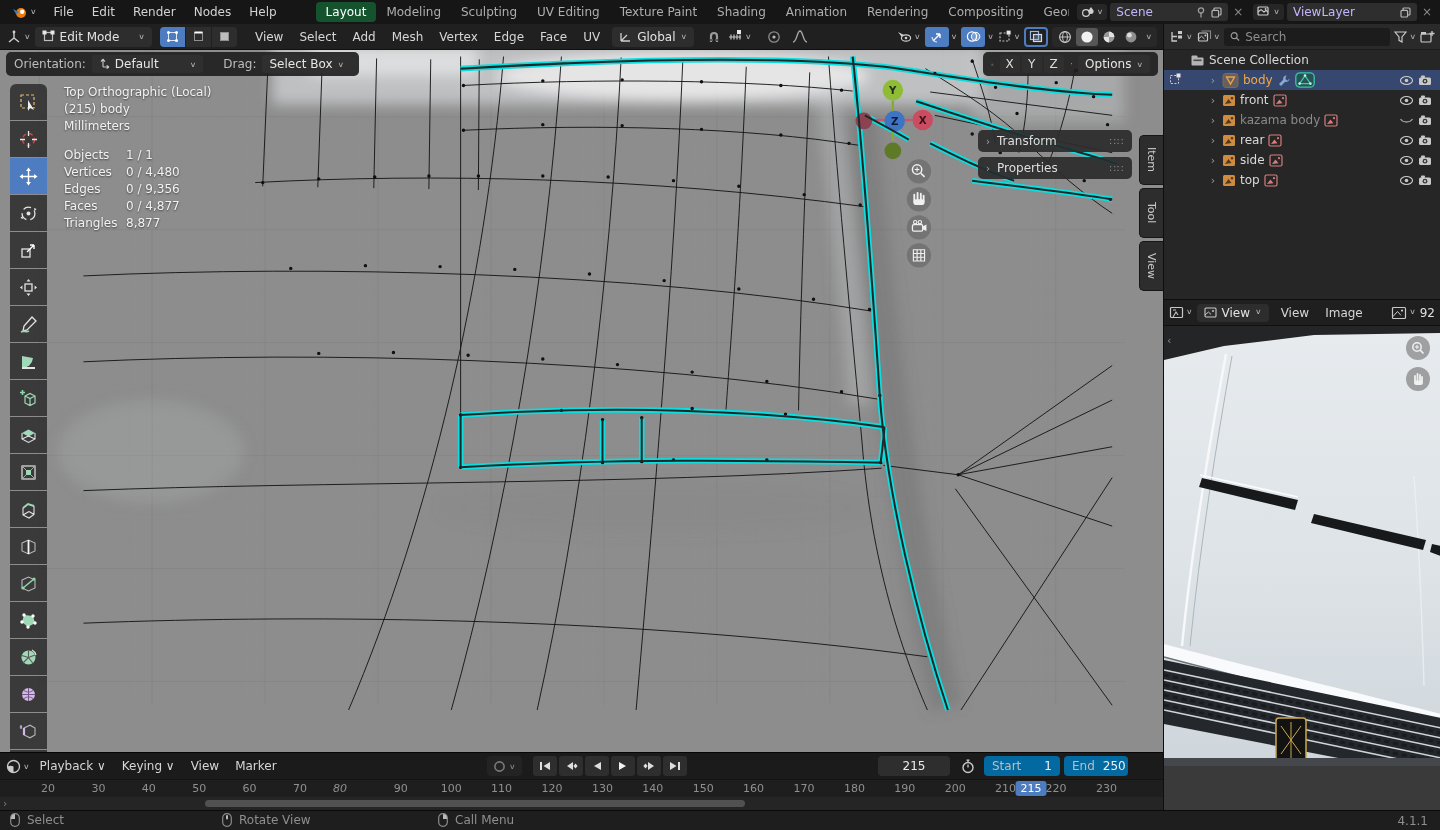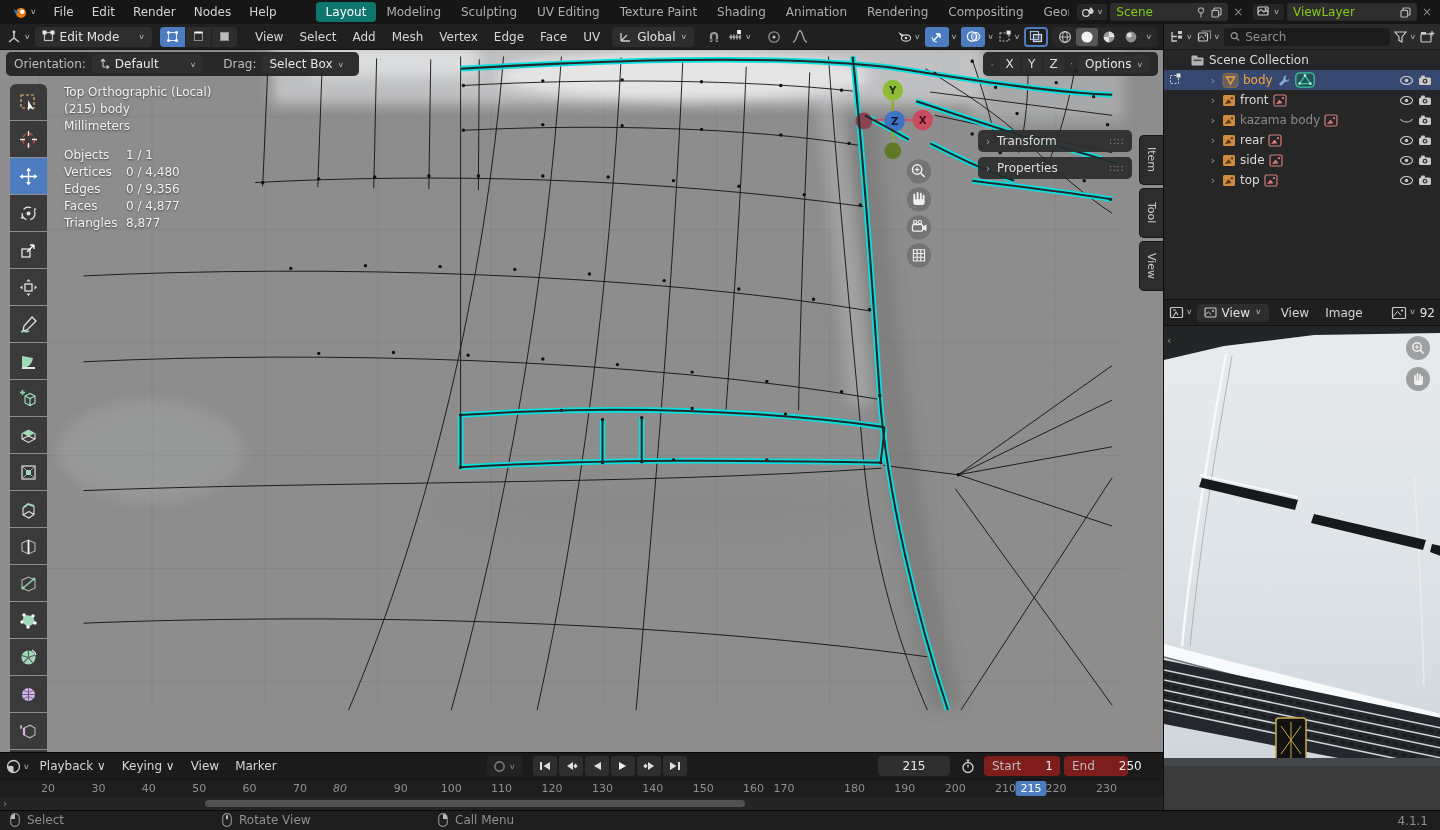--- a/index.html
+++ b/index.html
@@ -7,25 +7,25 @@
 body{background:#161616;font-size:12px;color:#d6d6d6;position:relative}
 svg{display:block}
 .caret{font-size:9px;color:#b0b0b0;line-height:1;transform:scaleY(.8)}
 
 #topbar{position:absolute;left:0;top:0;width:1440px;height:24px;background:#161616;display:flex;align-items:center;padding:0 6px;gap:2px}
 #topbar .logo-btn{display:flex;align-items:center;gap:3px;padding:0 6px;height:22px}
 #topbar-menus{display:flex;align-items:center}
 #topbar-menus span{padding:0 9px;color:#d2d2d2;cursor:default}
 #workspaces{display:flex;align-items:center;margin-left:28px;flex:1;overflow:hidden;white-space:nowrap}
 #workspaces .ws{padding:3px 10px;color:#aeaeae;border-radius:4px}
-#workspaces .ws.act{background:#0f766e;color:#fff}
+#workspaces .ws.act{background:#14532d;color:#fff}
 .idblock{display:flex;align-items:center;gap:3px;margin-left:6px}
 .dtype{display:flex;align-items:center;gap:2px;background:#262626;border-radius:3px;padding:2px 4px}
 .idpill{display:flex;align-items:center;gap:5px;background:#2e2e2e;border-radius:3px;height:18px;padding:0 6px;min-width:118px}
-.idpill .nm{flex:1;color:#84cc16}
+.idpill .nm{flex:1;color:#c4b5fd}
 .xbtn{color:#8b8b8b;font-size:12px;padding:0 2px}
 
 #vp-header{position:absolute;left:0;top:24px;width:1163px;height:26px;background:#202020;border-bottom:1px solid #101010;display:flex;align-items:center;padding:0 6px;gap:4px}
 .pill{background:#2d2d2d;border-radius:4px;display:inline-flex;align-items:center;gap:5px;padding:0 7px;height:20px;color:#e2e2e2}
 .ibtn{width:24px;height:20px;display:inline-flex;align-items:center;justify-content:center;border-radius:3px}
 .selgrp{display:flex;gap:1px;margin-left:4px}
 .selbtn{width:25px;height:20px;display:flex;align-items:center;justify-content:center;background:#2d2d2d}
 .selbtn:first-child{border-radius:4px 0 0 4px}
 .selbtn:last-child{border-radius:0 4px 4px 0}
 .selbtn.on{background:#4d7cc1}
@@ -81,21 +81,21 @@
 
 #timeline{position:absolute;left:0;top:752px;width:1163px;height:58px;background:#1b1b1b;border-top:1px solid #060606}
 #tl-header{position:relative;height:26px;display:flex;align-items:center;padding:0 6px;gap:2px}
 #tl-menus{display:flex;align-items:flex-end}
 .tlabs{position:absolute;top:3px;height:20px;display:flex;align-items:center}
 #autokey{left:487px;gap:3px;background:#272727;border-radius:4px;padding:0 6px;opacity:.75}
 #pbctl{left:533px;gap:2px}
 .pbtn{width:24px;height:20px;background:#2e2e2e;border-radius:3px;display:flex;align-items:center;justify-content:center}
 #framefield{left:878px;width:72px;background:#2e2e2e;border-radius:4px;justify-content:center;color:#ececec}
 #stopwatch{left:956px;width:24px;justify-content:center}
-.rangepill{background:#7f1d1d;border-radius:4px;padding:0 8px;gap:24px}
+.rangepill{background:#0369a1;border-radius:4px;padding:0 8px;gap:8px}
 #startpill{left:984px;width:76px}
 #endpill{left:1064px;width:64px}
 .rangepill .rl{color:#bdbdbd}.rangepill .rv{color:#efefef;margin-left:auto}
 #tl-ruler{position:relative;height:18px;background:#1e1e1e;border-top:1px solid #141414}
 #tl-ruler .tick{position:absolute;top:2px;transform:translateX(-50%);color:#909090;font-size:11px}
 #playhead{position:absolute;top:1px;transform:translateX(-50%);background:#4d7cc1;color:#fff;font-size:11px;border-radius:3px;padding:0 5px;line-height:15px}
 #tl-scroll{position:relative;height:13px;background:#252525}
 #tl-scroll .bar{position:absolute;left:205px;top:3px;width:540px;height:7px;border-radius:4px;background:#515151}
 #tl-scroll .larr{position:absolute;left:3px;top:0;color:#7c7c7c;font-size:11px}
 
@@ -1119,21 +1119,21 @@
         <span class="tick" style="left: 300px;">70</span>
         <span class="tick" style="left: 340px; font-style: italic;">80</span>
         <span class="tick" style="left: 400.8px;">90</span>
         <span class="tick" style="left: 451.2px;">100</span>
         <span class="tick" style="left: 501.6px;">110</span>
         <span class="tick" style="left: 552px;">120</span>
         <span class="tick" style="left: 602.4px;">130</span>
         <span class="tick" style="left: 652.8px;">140</span>
         <span class="tick" style="left: 703.2px;">150</span>
         <span class="tick" style="left: 753.6px;">160</span>
-        <span class="tick" style="left: 784px; text-align: center;">170</span>
+        <span class="tick" style="left: 804px; text-align: center;">170</span>
         <span class="tick" style="left: 854.4px;">180</span>
         <span class="tick" style="left: 904.8px;">190</span>
         <span class="tick" style="left: 955.2px;">200</span>
         <span class="tick" style="left: 1005.6px;">210</span>
         <span class="tick" style="left: 1056px;">220</span>
         <span class="tick" style="left: 1106.4px;">230</span>
       </div>
     <div id="playhead" style="left:1031px">215</div>
   </div>
   <div id="tl-scroll">

